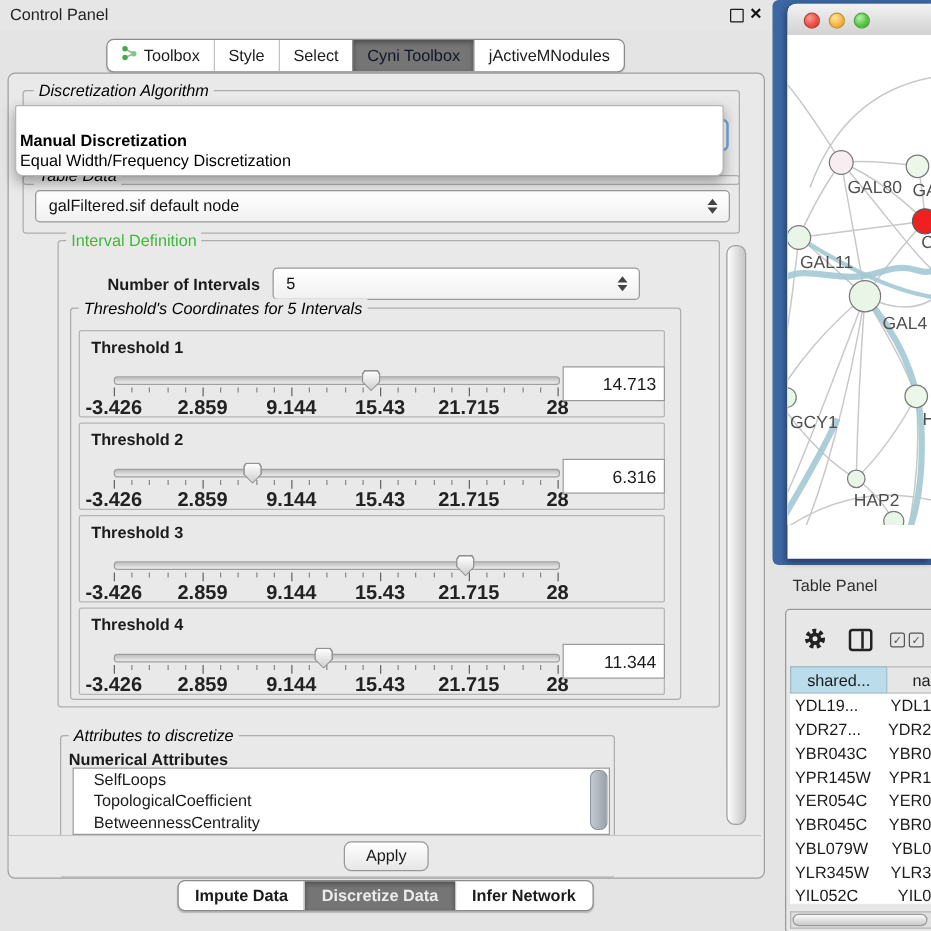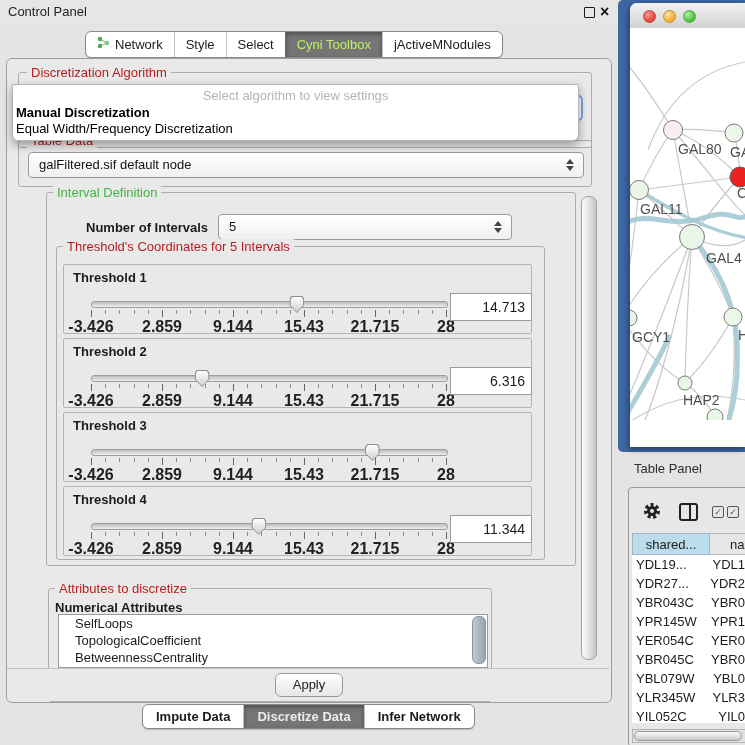--- a/index.html
+++ b/index.html
@@ -10,28 +10,28 @@
   
   #cp-titlebar{left:0;top:0;width:618px;height:24px;background:#e6e6e6;}
   #cp-title{left:8px;top:0;line-height:24px;color:#222;}
   #float-icon{left:584px;top:7px;width:9px;height:9px;border:1.5px solid #1a1a1a;border-radius:1px;background:transparent;}
   #close-icon{left:600px;top:1px;font-size:16px;font-weight:bold;color:#111;line-height:22px;}
 
   
   #top-tabs{left:85px;top:31px;height:25px;display:flex;border:1px solid #8a8a8a;border-radius:6px;background:#fff;overflow:hidden;box-shadow:0 1px 1px rgba(0,0,0,.15);}
   .tab{line-height:25px;padding:0 11px;white-space:nowrap;color:#1b1b1b;border-left:1px solid #c2c2c2;display:flex;align-items:center;gap:5px;}
   .tab:first-child{border-left:none;}
-  .tab.selected{background:#757575;color:#bef264;box-shadow:inset 0 2px 4px rgba(0,0,0,.35);border-left-color:#6a6a6a;justify-content:flex-end;}
+  .tab.selected{background:#757575;color:#0f172a;box-shadow:inset 0 2px 4px rgba(0,0,0,.35);border-left-color:#6a6a6a;justify-content:flex-end;}
 
   
   #cp-main{left:6px;top:58px;width:604px;height:643px;background:#e9e9e9;border:1px solid #9e9e9e;border-radius:6px;}
 
   .group{position:absolute;border:1px solid #adadad;border-radius:3px;}
   .group-title{position:absolute;background:#e9e9e9;padding:0 4px;white-space:nowrap;}
-  .t-blue{color:#b91c1c;} .t-green{color:#3cb83c;}
+  .t-blue{color:#000000;font-style:italic;} .t-green{color:#3cb83c;}
 
   
   .combo{position:absolute;background:linear-gradient(#ffffff,#f0f0f0);border:1px solid #9a9a9a;border-radius:4px;line-height:24px;padding-left:10px;color:#111;}
   .spinner{position:absolute;right:9px;top:0;height:100%;width:10px;}
   .spin-up,.spin-down{position:absolute;left:2px;width:0;height:0;border-left:4px solid transparent;border-right:4px solid transparent;}
   .spin-up{top:6px;border-bottom:5px solid #444;}
   .spin-down{bottom:6px;border-top:5px solid #444;}
 
   
   #algo-combo{left:27px;top:95px;width:552px;height:22px;background:#fff;border:2px solid #73a7dc;border-radius:5px;}
@@ -120,21 +120,21 @@
     <div class="tab">
       <span>
         <svg width="13" height="13" viewBox="0 0 13 13">
           <line x1="3" y1="3" x2="10" y2="7" stroke="#8fbf8f" stroke-width="1.2"></line>
           <line x1="3" y1="10" x2="10" y2="7" stroke="#8fbf8f" stroke-width="1.2"></line>
           <circle cx="3" cy="3" r="2.2" fill="#46a94d"></circle>
           <circle cx="3" cy="10" r="2.2" fill="#46a94d"></circle>
           <circle cx="10" cy="7" r="2.2" fill="#7dc983"></circle>
         </svg>
       </span>
-      <span>Network</span>
+      <span>Toolbox</span>
     </div>
     <div class="tab">
         <span>Style</span>
       </div>
     <div class="tab">
         <span>Select</span>
       </div>
     <div class="tab selected">
         <span>Cyni Toolbox</span>
       </div>
@@ -155,21 +155,20 @@
     <div class="combo" style="left:9px;top:11px;width:544px;height:24px;">
       <span>galFiltered.sif default node</span>
       <span class="spinner">
           <span class="spin-up"></span>
           <span class="spin-down"></span>
         </span>
     </div>
   </div>
 
   <div class="abs" id="algo-popup">
-    <div class="abs" id="popup-placeholder">Select algorithm to view settings</div>
     <div class="popup-item" id="popup-item-0">Manual Discretization</div>
     <div class="popup-item" id="popup-item-1">Equal Width/Frequency Discretization</div>
   </div>
 
   <div class="group" style="left:46px;top:192px;width:528px;height:372px;">
     <span class="group-title t-green" style="left:6px;top:-8px;">Interval Definition</span>
   </div>
   <div class="abs" style="left:86px;top:220px;font-weight:bold;">Number of Intervals</div>
   <div class="combo abs" style="left:218px;top:214px;width:282px;height:24px;">
     <span>5</span>

